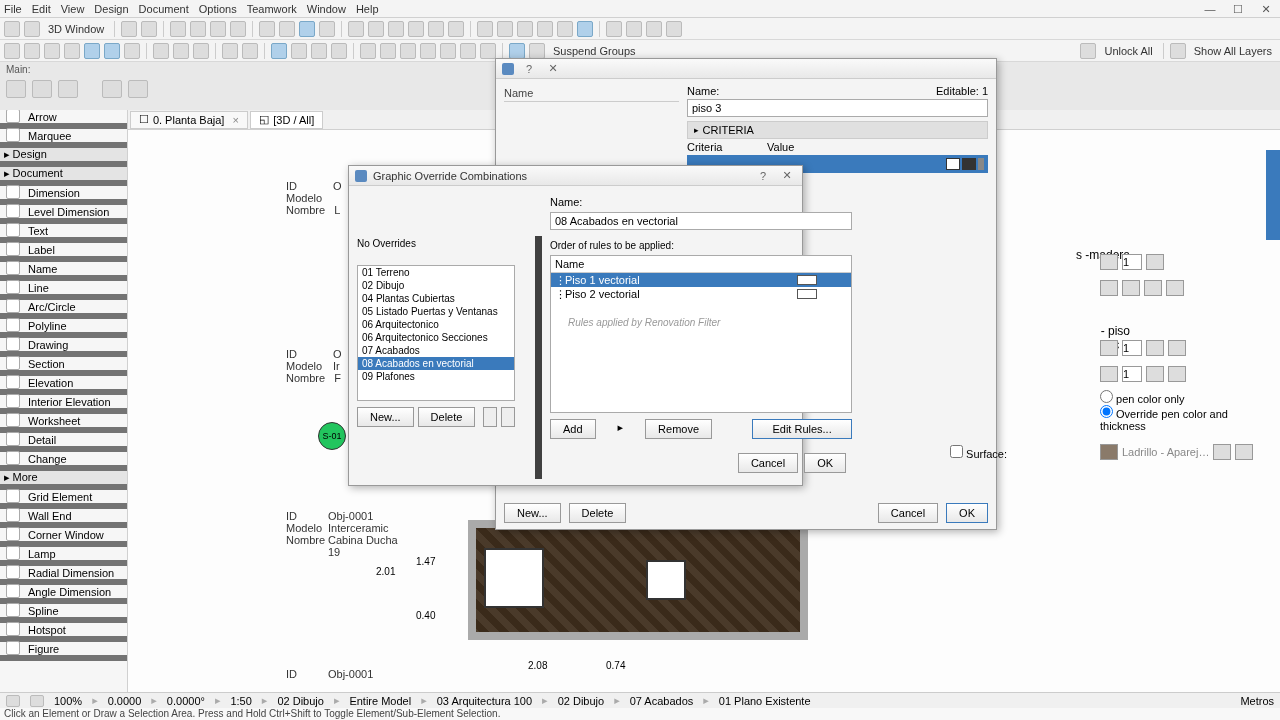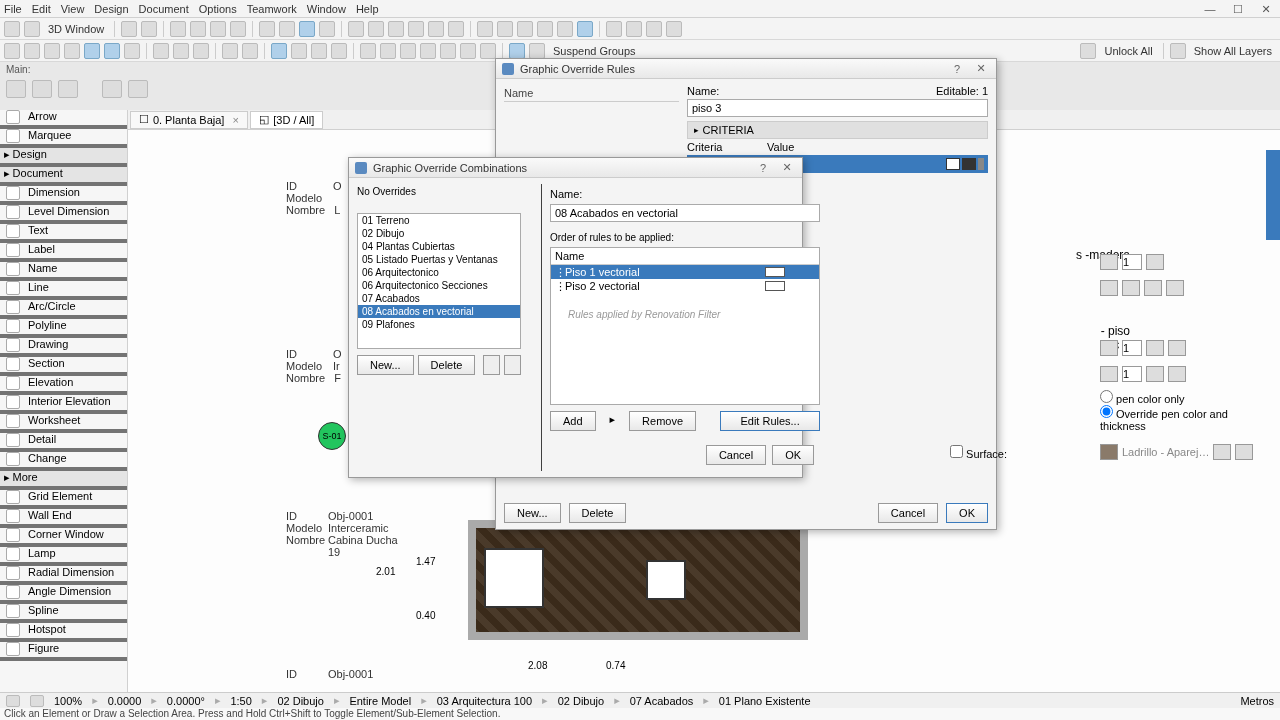--- a/index.html
+++ b/index.html
@@ -25,21 +25,21 @@
 
 
 .secbar { height: 24px; display: flex; align-items: center; padding: 0 6px; gap: 6px; }
 .secbar .tb-ico { width: 20px; height: 18px; }
 
 
 .main { position: absolute; top: 110px; left: 0; right: 0; bottom: 22px; display: flex; background: #fff; }
 
 
 .leftpanel { width: 128px; background: #f6f6f6; border-right: 1px solid #d0d0d0; overflow: hidden; }
-.toolrow { height: 19px; display: flex; align-items: flex-start; padding-left: 6px; gap: 8px; border-bottom: 4px solid #737373; cursor: pointer; }
+.toolrow { height: 19px; display: flex; align-items: flex-end; padding-left: 6px; gap: 8px; border-bottom: 6px solid #737373; cursor: pointer; }
 .toolrow.header { background: #e4e4e4; font-weight: 500; padding-left: 4px; }
 .toolrow .ico { width: 14px; height: 14px; border: 1px solid #aaa; border-radius: 2px; background: #fff; }
 
 
 .canvas { flex: 1; background: #fdfdfd; position: relative; overflow: hidden; }
 .viewtabs { height: 20px; background: #f0f0f0; border-bottom: 1px solid #d0d0d0; display: flex; align-items: center; gap: 2px; padding-left: 2px; }
 .viewtab { height: 18px; background: #fff; border: 1px solid #ccc; padding: 2px 8px; display: flex; align-items: center; gap: 4px; font-size: 10px; }
 .viewtab.active { background: #f8f8f8; }
 .viewtab .close { color: #888; margin-left: 4px; }
 
@@ -87,23 +87,23 @@
 .btn3d { height: 20px; border: 1px solid #999; background: linear-gradient(#fff,#e8e8e8); padding: 0 12px; cursor: pointer; display: inline-flex; align-items: center; justify-content: center; }
 .btn3d.primary { border-color: #3a7abc; }
 .dlg-buttons { display: flex; justify-content: flex-end; gap: 6px; padding: 6px; }
 
 
 .bgctrls { position: absolute; right: 10px; top: 252px; width: 170px; font-size: 10px; }
 .bgctrls .row { display: flex; align-items: center; height: 20px; gap: 4px; margin-bottom: 6px; }
 .bgctrls .swico { width: 18px; height: 16px; border: 1px solid #999; background: #ddd; }
 
 
-.combdlg { left: 348px; top: 157px; width: 455px; }
+.combdlg { left: 348px; top: 165px; width: 455px; }
 .combdlg .cols { display: flex; }
-.combdlg .leftcol { width: 185px; border-right: 1px solid #404040; padding-right: 20px; }
+.combdlg .leftcol { width: 185px; border-right: 7px solid #404040; padding-right: 20px; margin-top: 44px; }
 .combdlg .rightcol { flex: 1; padding-left: 8px; }
 .listbox { border: 1px solid #aaa; background: #fff; height: 136px; overflow: hidden; }
 .listbox .item { height: 13px; padding: 0 4px; font-size: 10px; display: flex; align-items: center; }
 .listbox .item.sel { background: #3a7abc; color: #fff; }
 .ordertbl { border: 1px solid #aaa; background: #fff; margin-top: 4px; }
 .ordertbl .hdr { display: flex; border-bottom: 1px solid #ccc; font-size: 10px; padding: 2px 4px; }
 .ordertbl .hdr .n { flex: 1; }
 .ordertbl .row { display: flex; align-items: center; height: 14px; padding: 0 4px; font-size: 10px; }
 .ordertbl .row.sel { background: #3a7abc; color: #fff; }
 .ordertbl .row .n { flex: 1; }
@@ -404,21 +404,20 @@
   <span class="sep">▸</span>
   <span>01 Plano Existente</span>
   <div style="flex:1"></div>
   <span>Metros</span>
 </div>
 <div class="hintbar">Click an Element or Draw a Selection Area. Press and Hold Ctrl+Shift to Toggle Element/Sub-Element Selection.</div>
 
 <div class="dialog rulesdlg">
   <div class="dlg-titlebar">
     <div class="ico"></div>
-    <div class="title">Graphic Override Rules</div>
     <div class="btn">?</div>
     <div class="btn">✕</div>
   </div>
   <div class="dlg-body">
     <div class="cols">
       <div class="leftcol">
         <div class="ruleshdr">
             <span style="flex:1">Name</span>
             <span style="width:44px"></span>
           </div>
@@ -541,21 +540,21 @@
                 <span style="width:10px">⋮</span>
                 <span class="n">Piso 2 vectorial</span>
                 <div class="sw"></div>
                 <div style="width:30px"></div>
               </div>
             </div>
           <div style="height:12px"></div>
           <div class="muted">Rules applied by Renovation Filter</div>
           <div style="height:80px"></div>
         </div>
-        <div style="display:flex; gap:12px; margin-top:6px">
+        <div style="display:flex; gap:20px; margin-top:6px">
           <button class="btn3d">Add</button>
           <span style="padding:2px">▸</span>
           <button class="btn3d">Remove</button>
           <div style="flex:1"></div>
           <button class="btn3d primary" style="width:100px">Edit Rules...</button>
         </div>
         <div class="dlg-buttons" style="margin-top:8px">
           <button class="btn3d">Cancel</button>
           <button class="btn3d">OK</button>
         </div>

